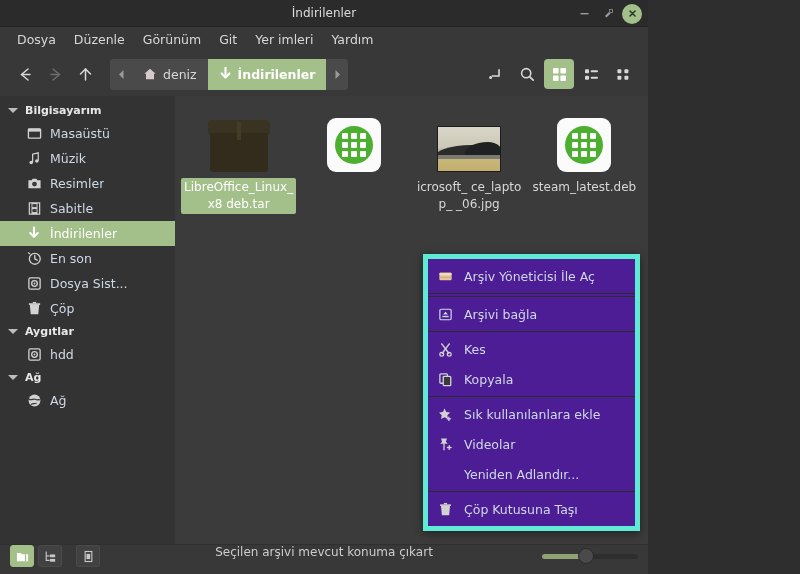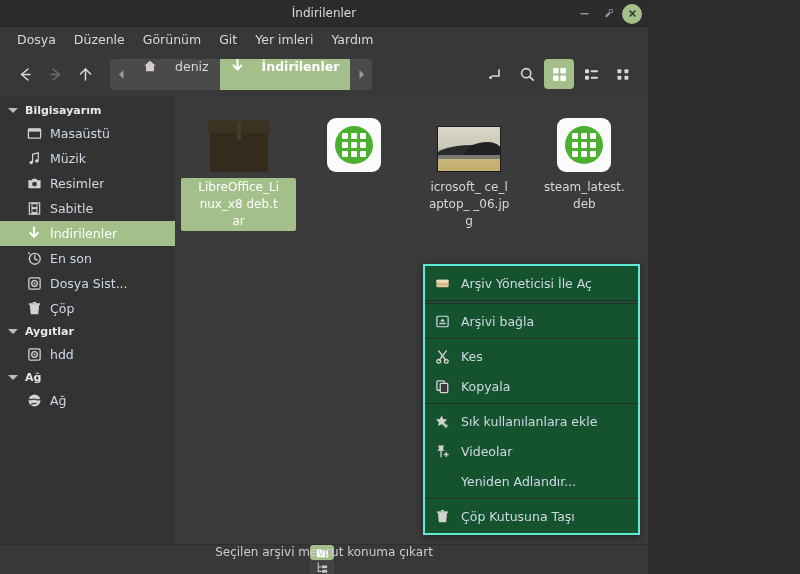--- a/index.html
+++ b/index.html
@@ -28,21 +28,21 @@
   
   .menubar { height: 25px; background: #383838; display: flex; align-items: center; padding-left: 8px; gap: 0; }
   .menubar .mi { color: #d8d8d8; font-size: 12.5px; padding: 3px 9px; border-radius: 3px; white-space: nowrap; }
 
   
   .toolbar { height: 44px; background: #383838; display: flex; align-items: center; padding: 0 10px; gap: 0; }
   .navbtn { width: 30px; height: 30px; display: flex; align-items: center; justify-content: center; color: #d8d8d8; }
   .navbtn.disabled { color: #6d6d6d; }
   .pathbar { display: flex; align-items: center; margin-left: 10px; height: 31px;
              border-radius: 4px; overflow: hidden; background: #4a4a4a; }
-  .pchip { display: flex; align-items: flex-start; gap: 18px; height: 31px; padding: 0 11px;
+  .pchip { display: flex; align-items: center; gap: 6px; height: 31px; padding: 0 11px;
            color: #d8d8d8; font-size: 12.5px; background: #4a4a4a; }
   .pchip.active { background: #a4c08a; color: #ffffff; font-weight: bold; }
   .parrow { width: 22px; display: flex; align-items: center; justify-content: center;
             height: 31px; background: #4a4a4a; color: #9a9a9a; }
   .tbright { margin-left: auto; display: flex; align-items: center; gap: 2px; }
   .tbtn { width: 30px; height: 30px; border-radius: 4px; display: flex; align-items: center;
           justify-content: center; color: #d8d8d8; }
   .tbtn.sel { background: #a4c08a; color: #ffffff; }
 
   
@@ -59,21 +59,21 @@
   .sitem .lbl { white-space: nowrap; overflow: hidden; }
   .sitem.drop .lbl { text-decoration: underline; text-decoration-color: #a4c08a; text-underline-offset: 3px; }
 
   .content { flex: 1; background: #3b3b3b; position: relative; overflow: hidden; }
 
   
   .grid { display: flex; padding: 12px 6px 0 6px; gap: 0; }
   .tile { width: 125px; display: flex; flex-direction: column; align-items: center; padding-top: 2px; }
   .thumb { height: 62px; display: flex; align-items: flex-end; justify-content: center; }
   .fname { margin-top: 6px; font-size: 12px; color: #d7d7d7; text-align: center; line-height: 17px;
-           width: 100%; word-break: break-all; padding: 1px 16px; }
+           width: 100%; word-break: break-all; padding: 1px 2px; }
   .tile.selected .fname { background: #a4c08a; color: #ffffff; border-radius: 2px; }
 
   
   .boxicon { width: 62px; height: 52px; position: relative; }
   .boxicon .lid { position: absolute; left: 0; top: 0; width: 62px; height: 14px;
                   background: #3a3322; border-radius: 4px 4px 0 0; }
   .boxicon .bdy { position: absolute; left: 2px; top: 13px; width: 58px; height: 39px;
                   background: #332c1d; border-radius: 0 0 3px 3px; }
   .boxicon .seam { position: absolute; left: 29px; top: 2px; width: 4px; height: 18px; background: #453c27; }
 
@@ -88,31 +88,31 @@
   
   .photo { width: 64px; height: 46px; border: 1px solid #1d1d1d; position: relative; overflow: hidden;
            background: linear-gradient(#d9d6c8 0%, #cdc9b8 46%, #b9b6a8 52%, #cbb97f 60%, #c2ae6e 100%); }
   .photo .mtn { position: absolute; left: -4px; top: 18px; width: 74px; height: 13px; background: #2b2b2b;
                 border-radius: 50% 40% 55% 45% / 100% 100% 0 0; }
   .photo .mtn2 { position: absolute; left: 26px; top: 15px; width: 40px; height: 14px; background: #1f2122;
                  border-radius: 60% 40% 50% 50% / 100% 100% 0 0; }
   .photo .strip { position: absolute; left: 0; top: 28px; width: 64px; height: 4px; background: #7b7a72; }
 
   
-  .ctx { position: absolute; left: 248px; top: 168px; width: 217px; background: #14532d;
-         border: 2px solid #5eead4; box-shadow: 0 2px 8px rgba(0,0,0,.45); padding: 2px 0; }
+  .ctx { position: absolute; left: 248px; top: 158px; width: 217px; background: #4c1d95;
+         border: 5px solid #5eead4; box-shadow: 0 2px 8px rgba(0,0,0,.45); padding: 2px 0; }
   .ctxitem { display: flex; align-items: center; gap: 10px; height: 30px; padding: 0 12px 0 9px;
              color: #cfd9e6; font-size: 12.5px; white-space: nowrap; }
   .ctxitem .ci { width: 17px; height: 17px; display: flex; align-items: center; justify-content: center; flex: none; }
   .ctxitem.noicon { padding-left: 36px; }
   .ctxsep { height: 1px; background: #2c2c2c; margin: 2px 0; }
 
   
-  .status { height: 31px; background: #383838; display: flex; align-items: center;
-            padding: 0 10px; border-top: 1px solid #2f2f2f; position: relative; flex-direction: column; }
+  .status { height: 31px; background: #383838; display: flex; 
+            padding: 0 10px; border-top: 1px solid #2f2f2f; position: relative; }
   .vbtn { width: 24px; height: 22px; border-radius: 3px; border: 1px solid #4a4a4a; background: #414141;
           display: flex; align-items: center; justify-content: center; color: #c9c9c9; margin-right: 4px; }
   .vbtn.sel { background: #a4c08a; border-color: #a4c08a; color: #ffffff; }
   .vgap { width: 10px; }
   .stext { position: absolute; left: 0; right: 0; text-align: center; color: #cdcdcd; font-size: 12px; pointer-events: none; }
   .slider { margin-left: auto; width: 96px; height: 22px; display: flex; align-items: center; position: relative; }
   .strack { width: 96px; height: 5px; border-radius: 3px; background: #2e2e2e; }
   .sfill { position: absolute; left: 0; top: 8.5px; width: 42px; height: 5px; border-radius: 3px; background: #8ea273; }
   .sknob { position: absolute; left: 36px; top: 3px; width: 16px; height: 16px; border-radius: 50%;
            background: #4a4a4a; border: 1px solid #2b2b2b; }

